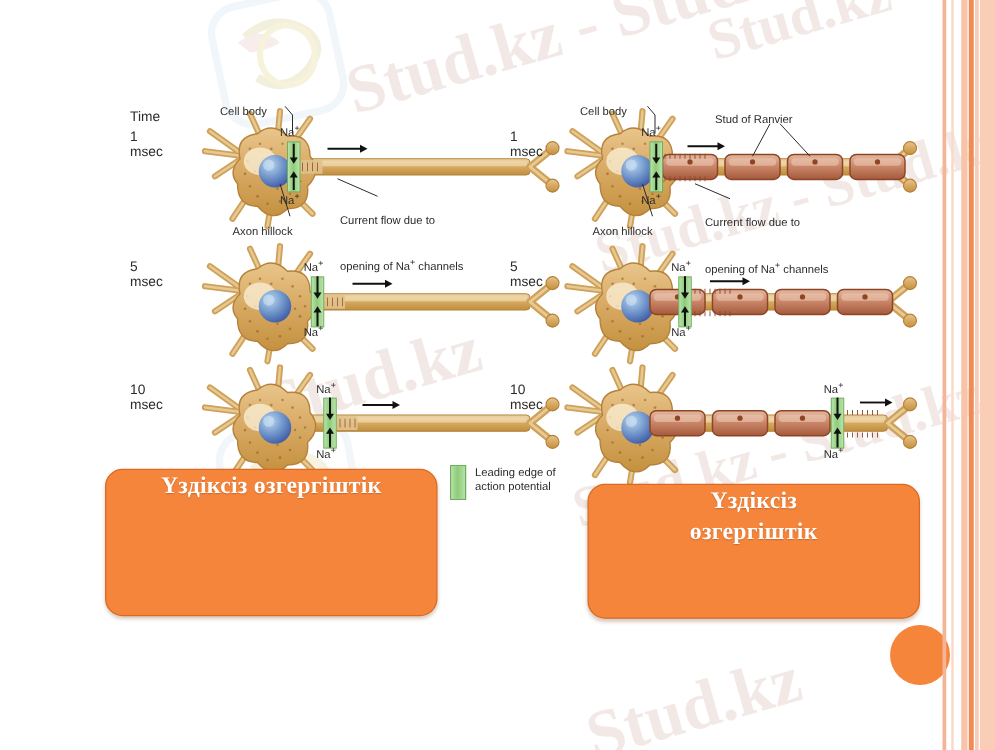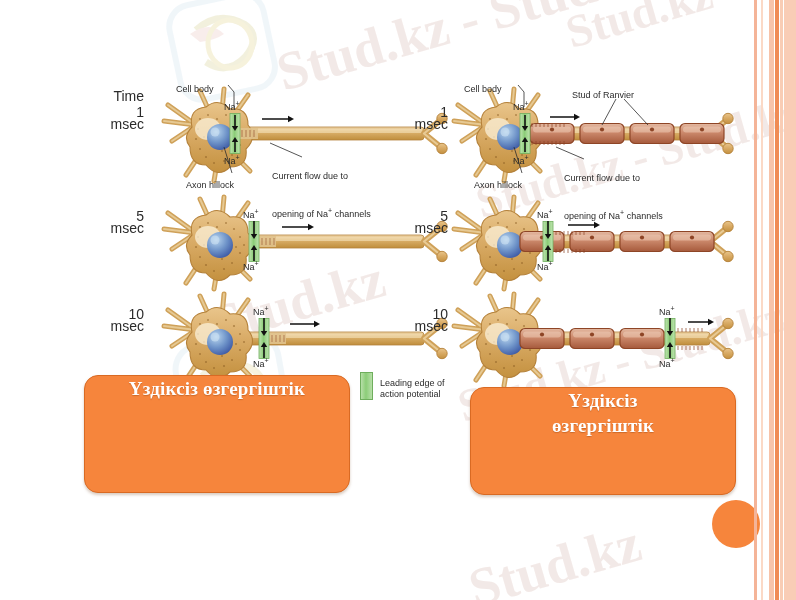--- a/index.html
+++ b/index.html
@@ -62,31 +62,31 @@
     z-index: 10;
   }
 
   .fig-label {
     position: absolute;
     font-family: "Liberation Sans", sans-serif;
     color: #2b2b2b;
     white-space: pre;
     line-height: 1.18;
   }
-  .lbl-time   { font-size: 14px; text-align: right; }
+  .lbl-time   { font-size: 11px; text-align: left; }
   .lbl-anno   { font-size: 9px; }
   .lbl-na     { font-size: 9px; }
 
   
   #legend {
     position: absolute;
     left: 360px; top: 372px;
     z-index: 12;
     display: flex;
-    align-items: flex-end;
+    align-items: flex-start;
     gap: 7px;
   }
   #legend .swatch {
     width: 11px; height: 26px;
     background: linear-gradient(to right,#b7dfa8,#8ccd78 45%,#b7dfa8);
     border: 1px solid #6fae5d;
     flex: 0 0 auto;
   }
   #legend .legend-text {
     font-size: 9px;

